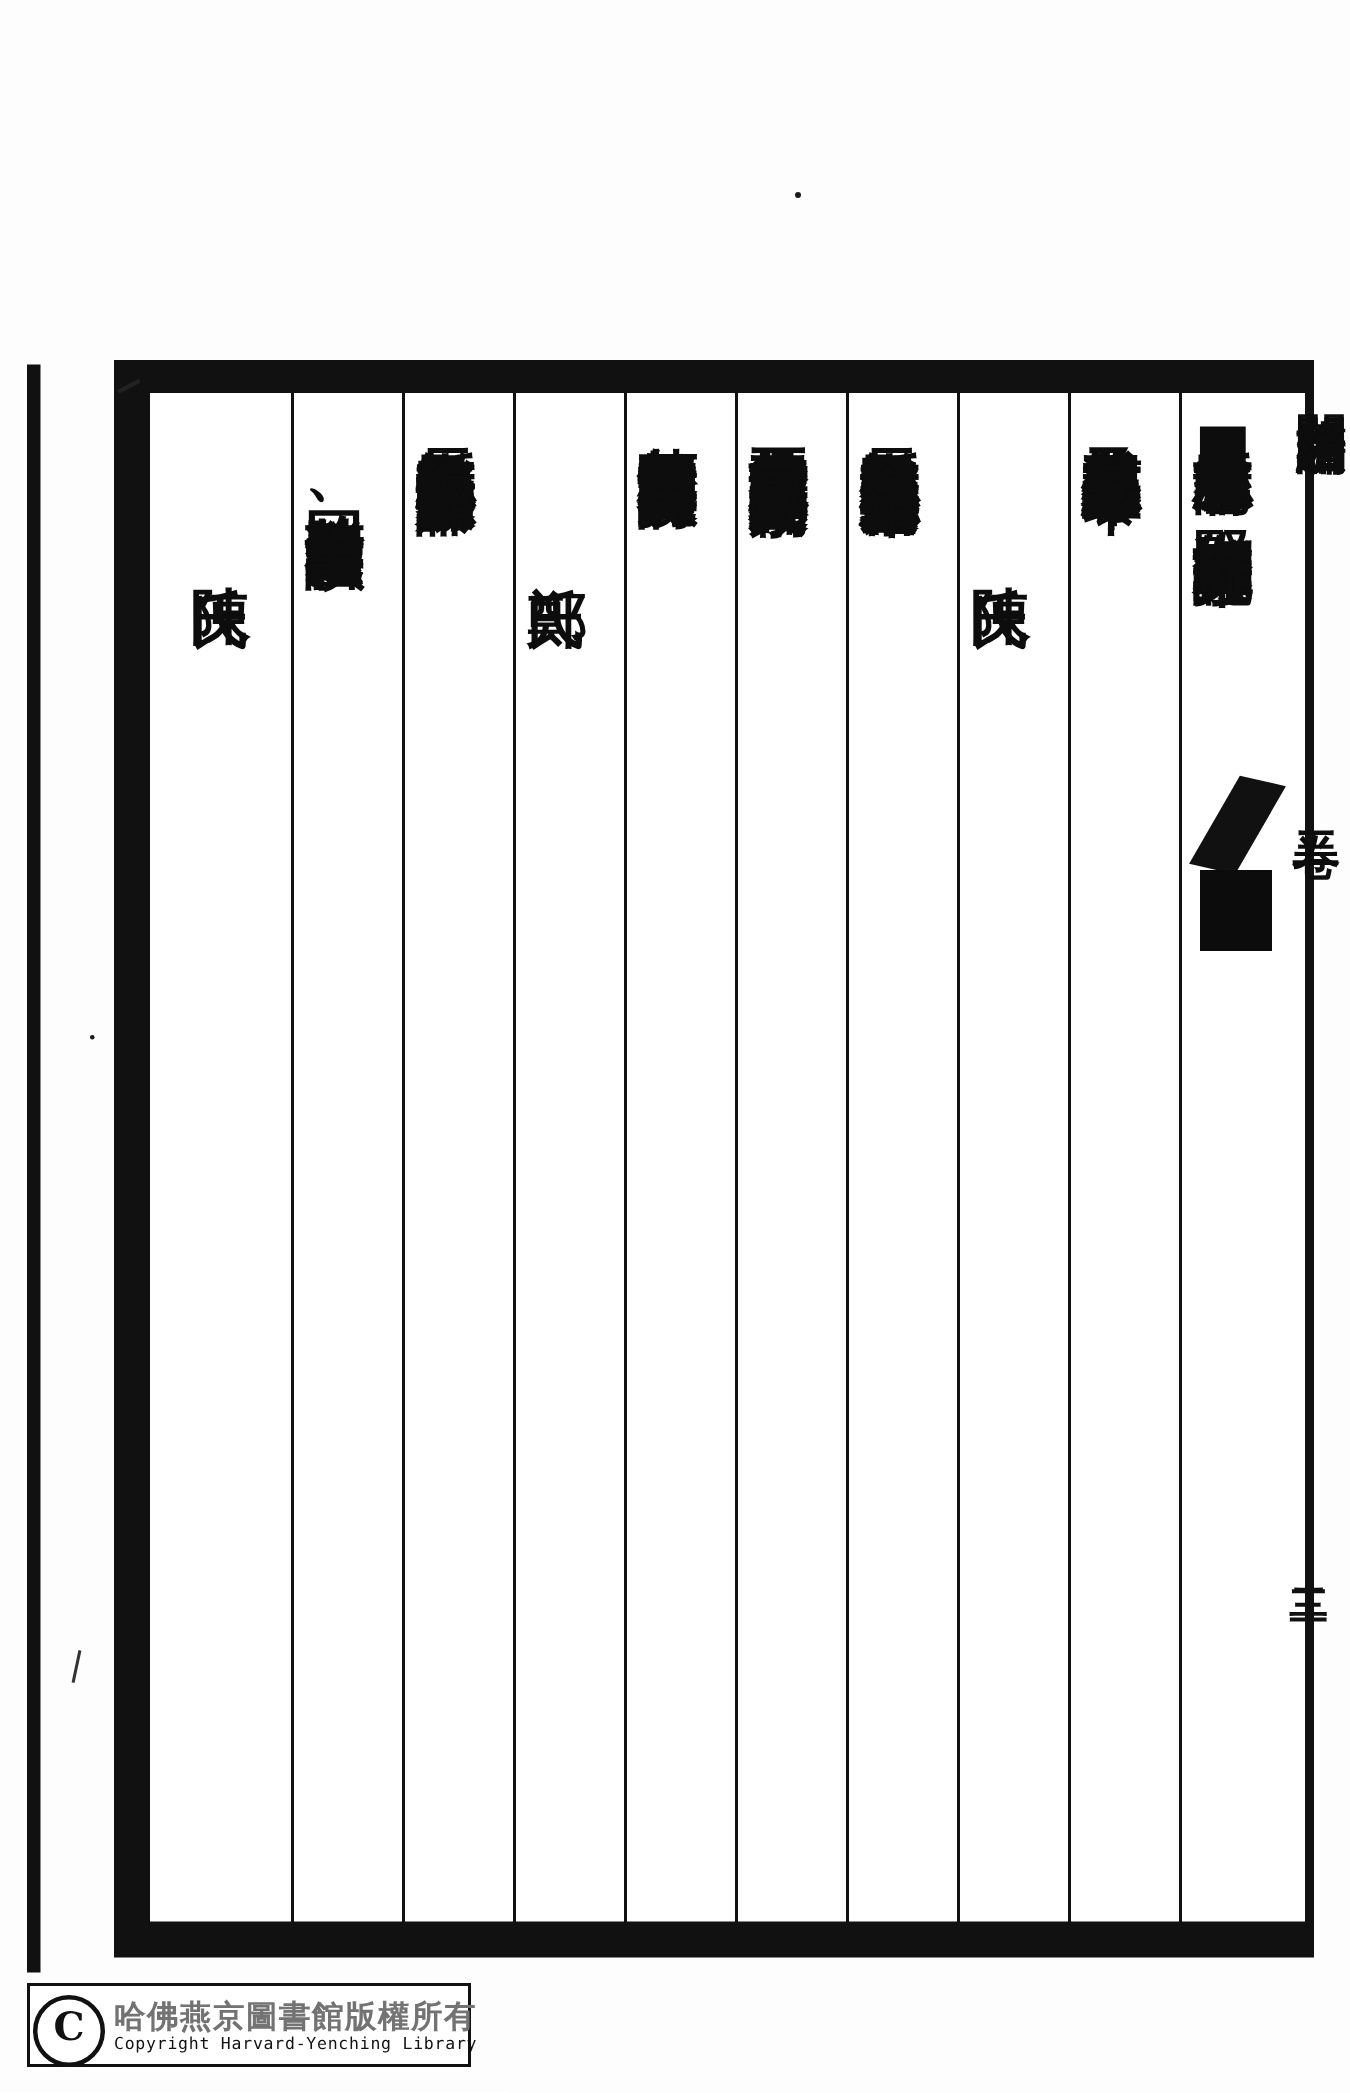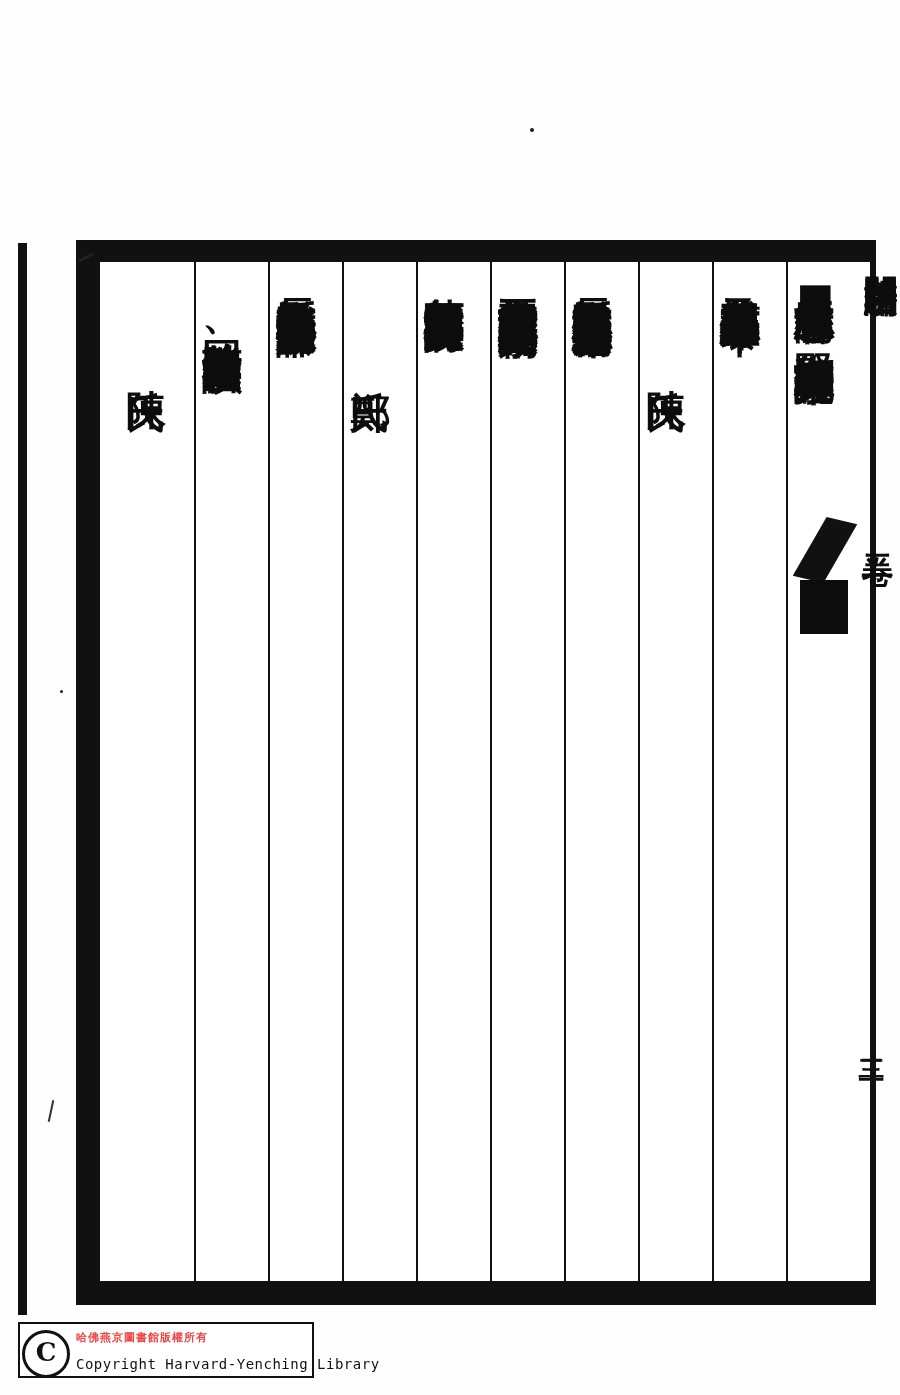--- a/index.html
+++ b/index.html
@@ -177,32 +177,32 @@
     text-align: center;
     line-height: 38px;
     background: #fff;
     z-index: 3;
   }
   #stamp-cn {
     position: absolute;
     left: 76px;
     top: 1330px;
     font-family: "DejaVu Serif", serif;
-    font-size: 11px;
-    font-weight: 700;
-    color: #ef4444;
+    font-size: 21px;
+    font-weight: 700;
+    color: #737373;
     letter-spacing: 1px;
     white-space: nowrap;
   }
   #stamp-en {
     position: absolute;
     left: 76px;
     top: 1356px;
     font-family: "DejaVu Sans Mono", monospace;
-    font-size: 14px;
+    font-size: 11px;
     color: #111;
     letter-spacing: 0.5px;
     white-space: nowrap;
   }
 
   
   #tick-left { position: absolute; left: 50px; top: 1100px; width: 2px; height: 22px; background: #333; transform: rotate(12deg); }
   #tick-top  { position: absolute; left: 78px; top: 256px; width: 16px; height: 3px; background: #222; transform: rotate(-28deg); }
   #mark-arc  { position: absolute; left: 400px; top: 248px; width: 26px; height: 10px; border-top: 3px solid #222; border-radius: 50%/100% 100% 0 0; }
 </style>

